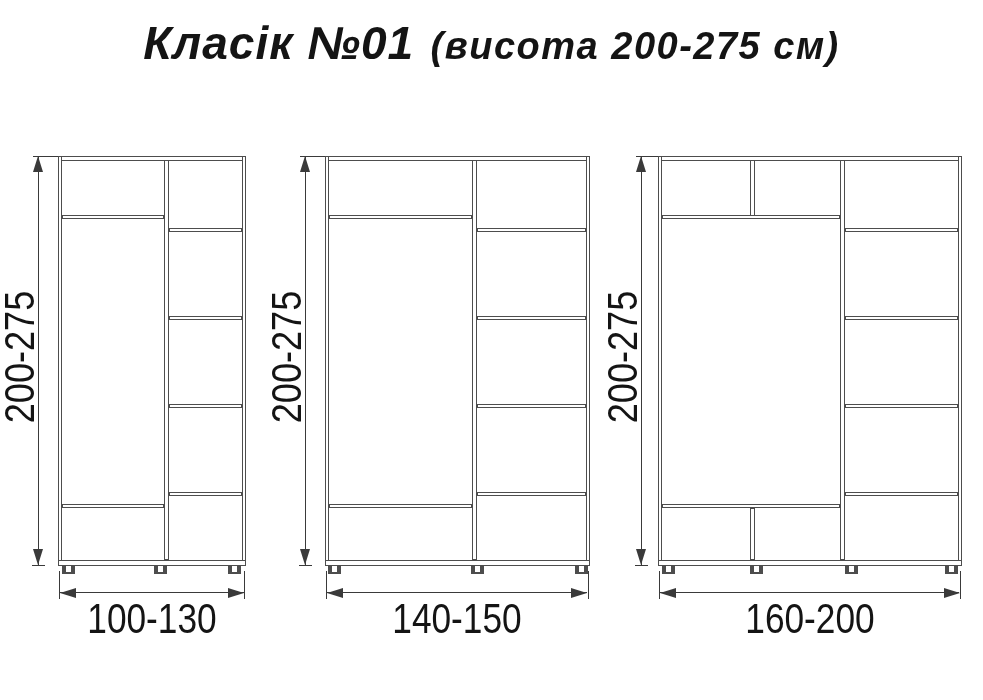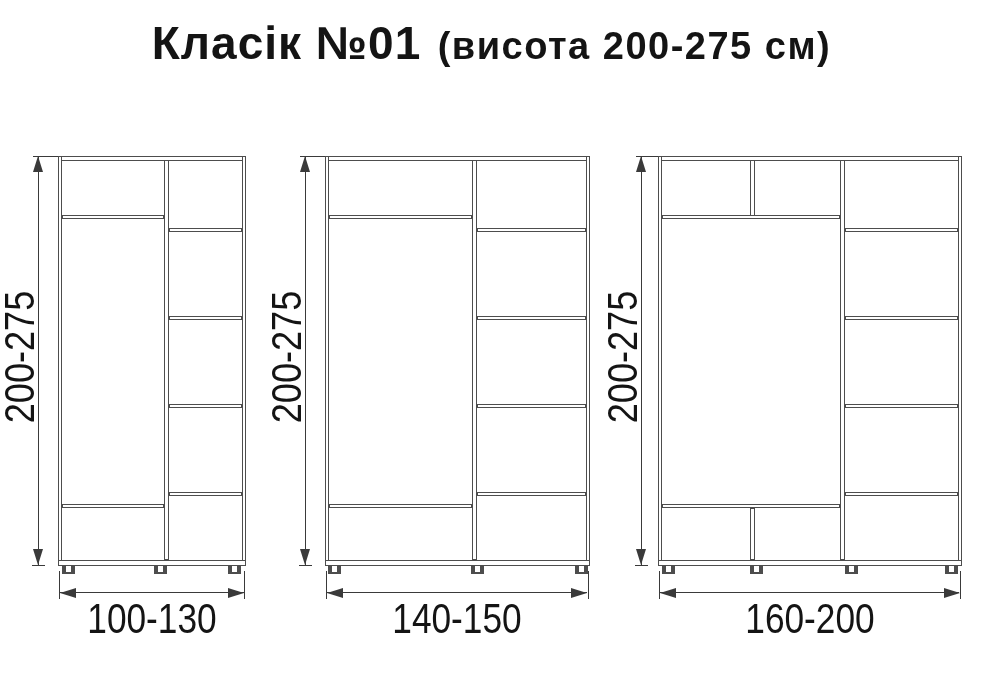--- a/index.html
+++ b/index.html
@@ -2,21 +2,21 @@
 <html><head>
 <meta charset="utf-8">
 <style>
   html,body{margin:0;padding:0;background:#ffffff;}
   #stage{
     position:relative;width:983px;height:700px;background:#ffffff;overflow:hidden;
     font-family:"Liberation Sans", sans-serif;color:#141414;
   }
   .title{
     position:absolute;left:0;top:14px;width:983px;height:58px;line-height:58px;
-    text-align:center;font-weight:bold;white-space:nowrap;
+    text-align:center;font-weight:bold;white-space:nowrap;font-style:italic;
   }
   .title-main{font-size:46px;letter-spacing:1px;}
   .title-sub{font-size:38px;letter-spacing:1.5px;margin-left:12px;}
   .wardrobe{position:absolute;}
   .panel{
     position:absolute;background:#ffffff;border:1px solid #4d4d4d;box-sizing:border-box;
   }
   .foot{
     position:absolute;width:13px;height:8px;box-sizing:border-box;
     border-left:4px solid #4d4d4d;border-right:4px solid #4d4d4d;border-bottom:2px solid #4d4d4d;

